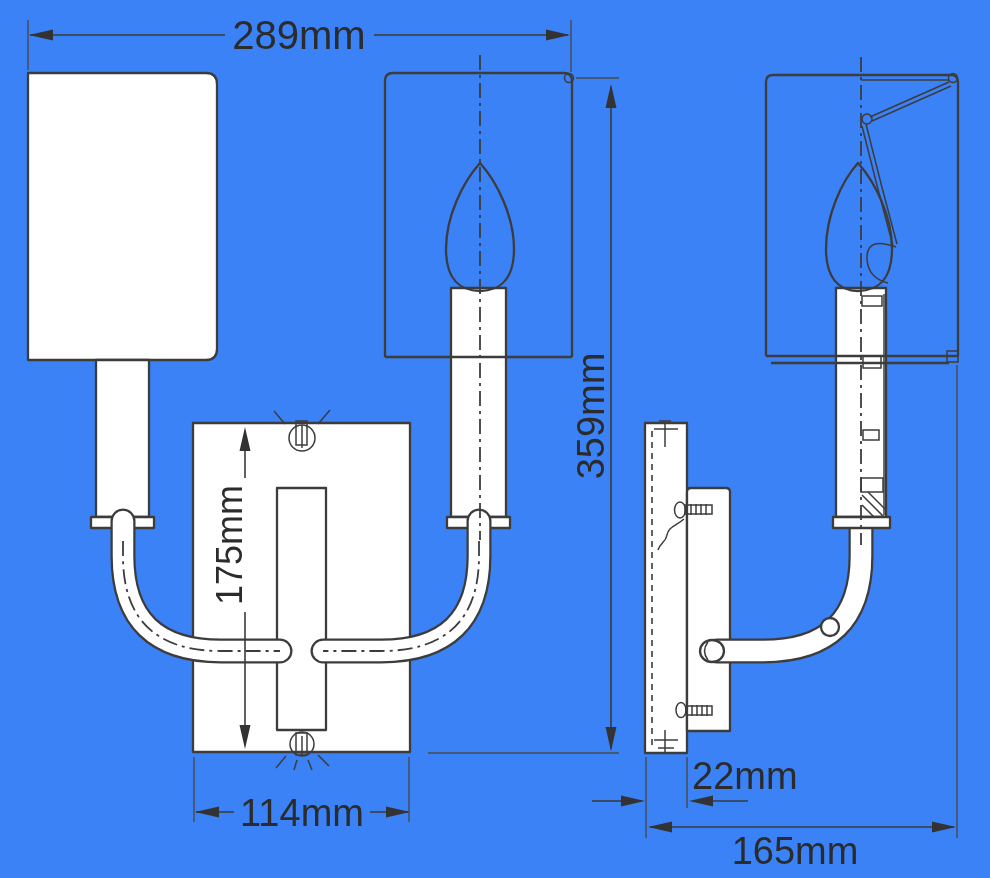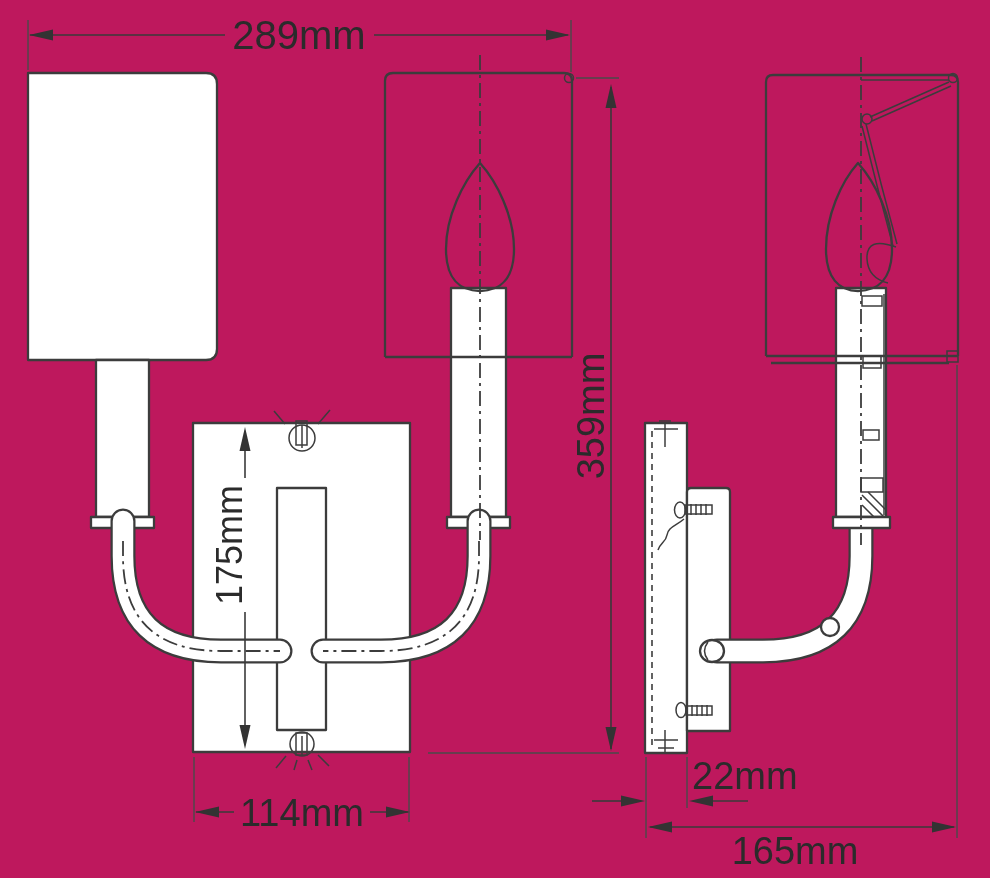--- a/index.html
+++ b/index.html
@@ -1,16 +1,16 @@
 <!DOCTYPE html>
 <html><head>
 <meta charset="utf-8">
 <style>
   html,body{margin:0;padding:0;background:#ffffff;}
-  .stage{width:990px;height:878px;position:relative;background:#be185d;overflow:hidden;}
+  .stage{width:990px;height:878px;position:relative;background:#3b82f6;overflow:hidden;}
   svg{display:block;}
   .ol   {stroke:#3c3c3c;stroke-width:2.3;fill:none;stroke-linejoin:round;}
   .olw  {stroke:#3c3c3c;stroke-width:2.3;fill:#ffffff;stroke-linejoin:round;}
   .thin {stroke:#3c3c3c;stroke-width:1.5;fill:none;}
   .dim  {stroke:#3a3a3a;stroke-width:1.6;fill:none;}
   .ext  {stroke:#4a4a4a;stroke-width:1.4;fill:none;}
   .cl   {stroke:#3c3c3c;stroke-width:1.8;fill:none;stroke-dasharray:15 5 3 5;}
   .dash {stroke:#3c3c3c;stroke-width:1.6;fill:none;stroke-dasharray:6 5;}
   .armB {stroke:#3c3c3c;stroke-width:25;fill:none;stroke-linecap:round;}
   .armW {stroke:#ffffff;stroke-width:20.5;fill:none;stroke-linecap:round;}

